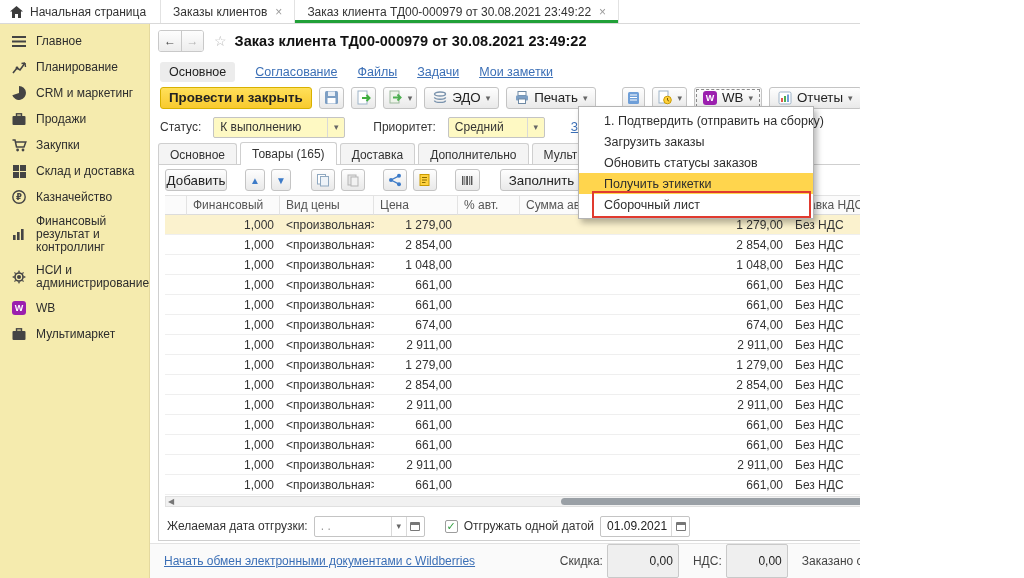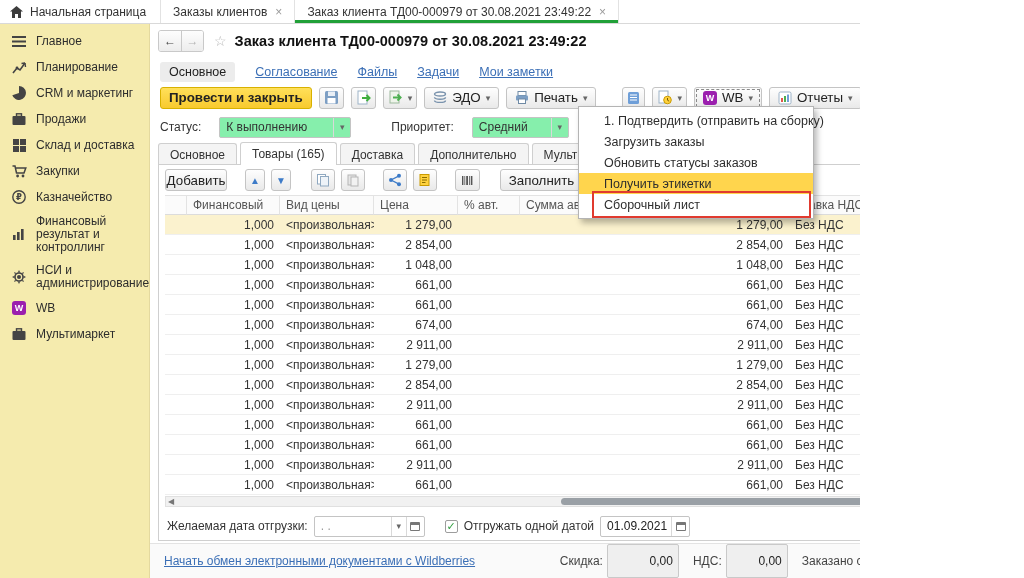--- a/index.html
+++ b/index.html
@@ -38,22 +38,22 @@
   .navlink.current { color:#222; text-decoration:none; background:#ececec; border-radius:3px; padding:3px 9px; }
 
   .toolbar { position:absolute; left:10px; top:61px; right:6px; height:25px; display:flex; align-items:center; gap:7px; }
   .btn { height:22px; display:inline-flex; align-items:center; gap:5px; padding:0 8px; background:linear-gradient(#fefefe,#e9e9e9); border:1px solid #c4c4c4; border-radius:3px; color:#222; cursor:pointer; white-space:nowrap; }
   .btn .caret { color:#666; font-size:9px; }
   .btn.icon-only { padding:0 4px; }
   .btn.primary { background:linear-gradient(#ffe05a,#f8ca2e); border-color:#d8b100; font-weight:bold; }
   .btn.focused { outline:1px dashed #8a8a8a; outline-offset:-3px; }
   .tb-spacer { flex:1; }
 
-  .status-row { position:absolute; left:10px; top:92px; height:22px; display:flex; align-items:center; gap:18px; }
-  .combo { display:flex; align-items:center; height:21px; border:1px solid #c4c4c4; border-radius:2px; background:#86efac; }
+  .status-row { position:absolute; left:10px; top:92px; height:22px; display:flex; align-items:center; gap:12px; }
+  .combo { display:flex; align-items:center; height:21px; border:1px solid #c4c4c4; border-radius:2px; background:#fef9c3; }
   .combo .val { padding:0 6px; }
   .combo .dd { width:17px; height:100%; border-left:1px solid #d9d9d9; display:flex; align-items:center; justify-content:center; color:#666; font-size:9px; }
   .link { color:#3b6fb6; text-decoration:underline; cursor:pointer; }
 
   .doctabs { position:absolute; left:8px; top:118px; height:23px; display:flex; align-items:flex-end; }
   .dtab { height:22px; padding:0 11px; display:flex; align-items:center; background:#f4f4f4; border:1px solid #cfcfcf; border-bottom:none; border-radius:3px 3px 0 0; margin-right:3px; color:#333; cursor:pointer; }
   .dtab.active { background:#fff; height:23px; position:relative; z-index:3; }
 
   .contentbox { position:absolute; left:8px; top:140px; width:858px; height:377px; border:1px solid #cfcfcf; background:#fff; }
   .ttoolbar { position:absolute; left:6px; top:3px; right:6px; height:24px; display:flex; align-items:center; gap:6px; }
@@ -157,40 +157,40 @@
         <span class="ic">
           <svg width="14" height="13" viewBox="0 0 14 13">
             <rect x="0.5" y="3" width="13" height="9" rx="1" fill="#444"></rect>
             <rect x="4.5" y="0.8" width="5" height="2.6" fill="none" stroke="#444" stroke-width="1.4"></rect>
           </svg>
         </span>
         <span>Продажи</span>
       </div>
       <div class="side-item">
         <span class="ic">
+          <svg width="15" height="13" viewBox="0 0 15 13">
+            <path d="M0.5 1 H3 L4.5 8 H12 L13.8 3 H3.6" stroke="#444" stroke-width="1.5" fill="none"></path>
+            <circle cx="5.6" cy="11" r="1.4" fill="#444"></circle>
+            <circle cx="11" cy="11" r="1.4" fill="#444"></circle>
+          </svg>
+        </span>
+        <span>Закупки</span>
+      </div>
+      <div class="side-item">
+        <span class="ic">
           <svg width="13" height="13" viewBox="0 0 13 13">
             <g fill="#444">
               <rect x="0" y="0" width="6" height="6"></rect>
               <rect x="7" y="0" width="6" height="6"></rect>
               <rect x="0" y="7" width="6" height="6"></rect>
               <rect x="7" y="7" width="6" height="6"></rect>
             </g>
           </svg>
         </span>
         <span>Склад и доставка</span>
-      </div>
-      <div class="side-item">
-        <span class="ic">
-          <svg width="15" height="13" viewBox="0 0 15 13">
-            <path d="M0.5 1 H3 L4.5 8 H12 L13.8 3 H3.6" stroke="#444" stroke-width="1.5" fill="none"></path>
-            <circle cx="5.6" cy="11" r="1.4" fill="#444"></circle>
-            <circle cx="11" cy="11" r="1.4" fill="#444"></circle>
-          </svg>
-        </span>
-        <span>Закупки</span>
       </div>
       <div class="side-item">
         <span class="ic">
           <svg width="14" height="14" viewBox="0 0 14 14">
             <circle cx="7" cy="7" r="6.2" fill="none" stroke="#444" stroke-width="1.4"></circle>
             <text x="7" y="10" font-size="8.5" font-weight="bold" text-anchor="middle" fill="#444">₽</text>
           </svg>
         </span>
         <span>Казначейство</span>
       </div>

